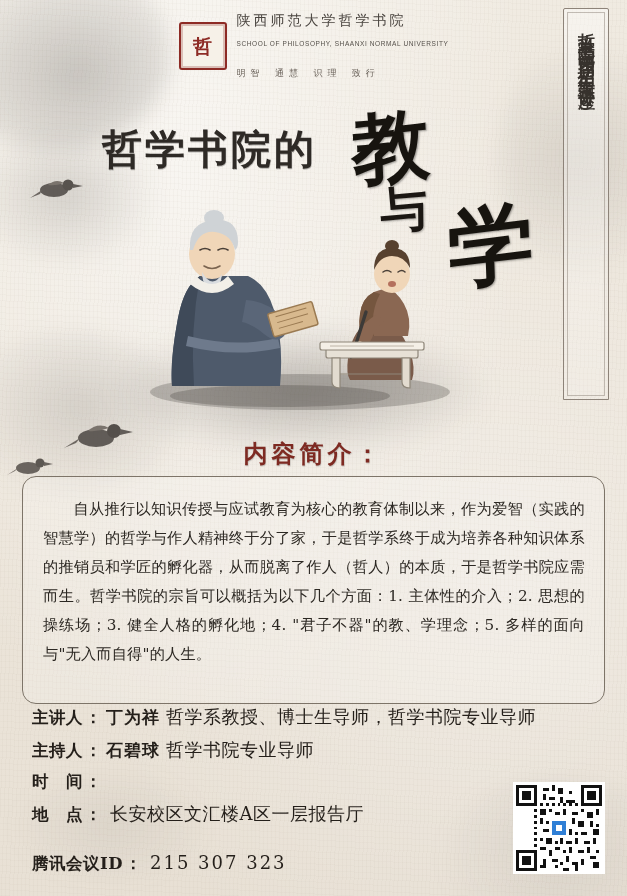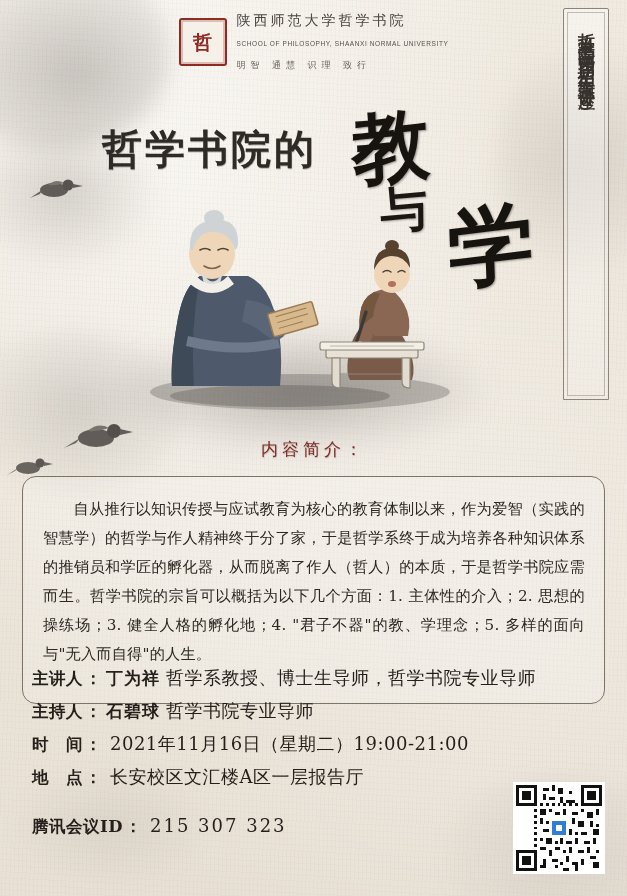--- a/index.html
+++ b/index.html
@@ -118,25 +118,25 @@
     letter-spacing: 3px;
     color: #4a4540;
   }
   .logo-en {
     font-family: "Liberation Sans", sans-serif;
     font-size: 6.5px;
     letter-spacing: 0.6px;
     color: #55504a;
   }
   .logo-motto {
-    font-family: Liberation Sans, sans-serif;
+    font-family: Liberation Mono, monospace;
     font-size: 9px;
     letter-spacing: 5px;
     color: #6a625a;
-    margin-top: 2px;
+    margin-top: 10px;
   }
 
   
   .vbanner {
     position: absolute;
     right: 18px;
     top: 8px;
     width: 46px;
     height: 392px;
     border: 1.5px solid #8d8379;
@@ -230,22 +230,22 @@
 
   
   .section-head {
     position: absolute;
     left: 0; right: 0;
     top: 438px;
     text-align: center;
   }
   .section-head span {
     font-family: "DejaVu Serif", serif;
-    font-size: 17px;
-    font-weight: normal;
+    font-size: 24px;
+    font-weight: bold;
     letter-spacing: 4px;
     color: #7e2a22;
     text-shadow: 0.5px 0.5px 1px rgba(0,0,0,0.2);
     text-align: right;
   }
 
   
   .content-box {
     position: absolute;
     left: 22px;
@@ -268,21 +268,21 @@
     color: #2c2823;
     text-align: justify;
     text-indent: 2em;
     letter-spacing: 0.2px;
   }
 
   
   .info {
     position: absolute;
     left: 32px;
-    top: 666px;
+    top: 705px;
     width: 470px;
     font-family: "DejaVu Serif", serif;
     color: #241f1a;
   }
   .info-row {
     display: flex;
     align-items: baseline;
     margin-bottom: 9px;
     font-size: 16.5px;
     letter-spacing: 0.5px;
@@ -471,21 +471,20 @@
     </div>
     <div class="info-row">
       <span class="info-label">主持人</span>
       <span class="info-colon">：</span>
       <span class="info-name">石碧球</span>
       <span class="info-value">哲学书院专业导师</span>
     </div>
     <div class="info-row">
       <span class="info-label">时　间</span>
       <span class="info-colon">：</span>
-      <span class="info-value" style="padding-left:6px;">2021年11月16日（星期二）19:00-21:00</span>
     </div>
     <div class="info-row">
       <span class="info-label">地　点</span>
       <span class="info-colon">：</span>
       <span class="info-value" style="padding-left:6px;">长安校区文汇楼A区一层报告厅</span>
     </div>
     <div class="info-row meeting-row">
       <span class="info-label">腾讯会议ID</span>
       <span class="info-colon">：</span>
       <span class="info-value" style="padding-left:6px; letter-spacing:2px;">215 307 323</span>

